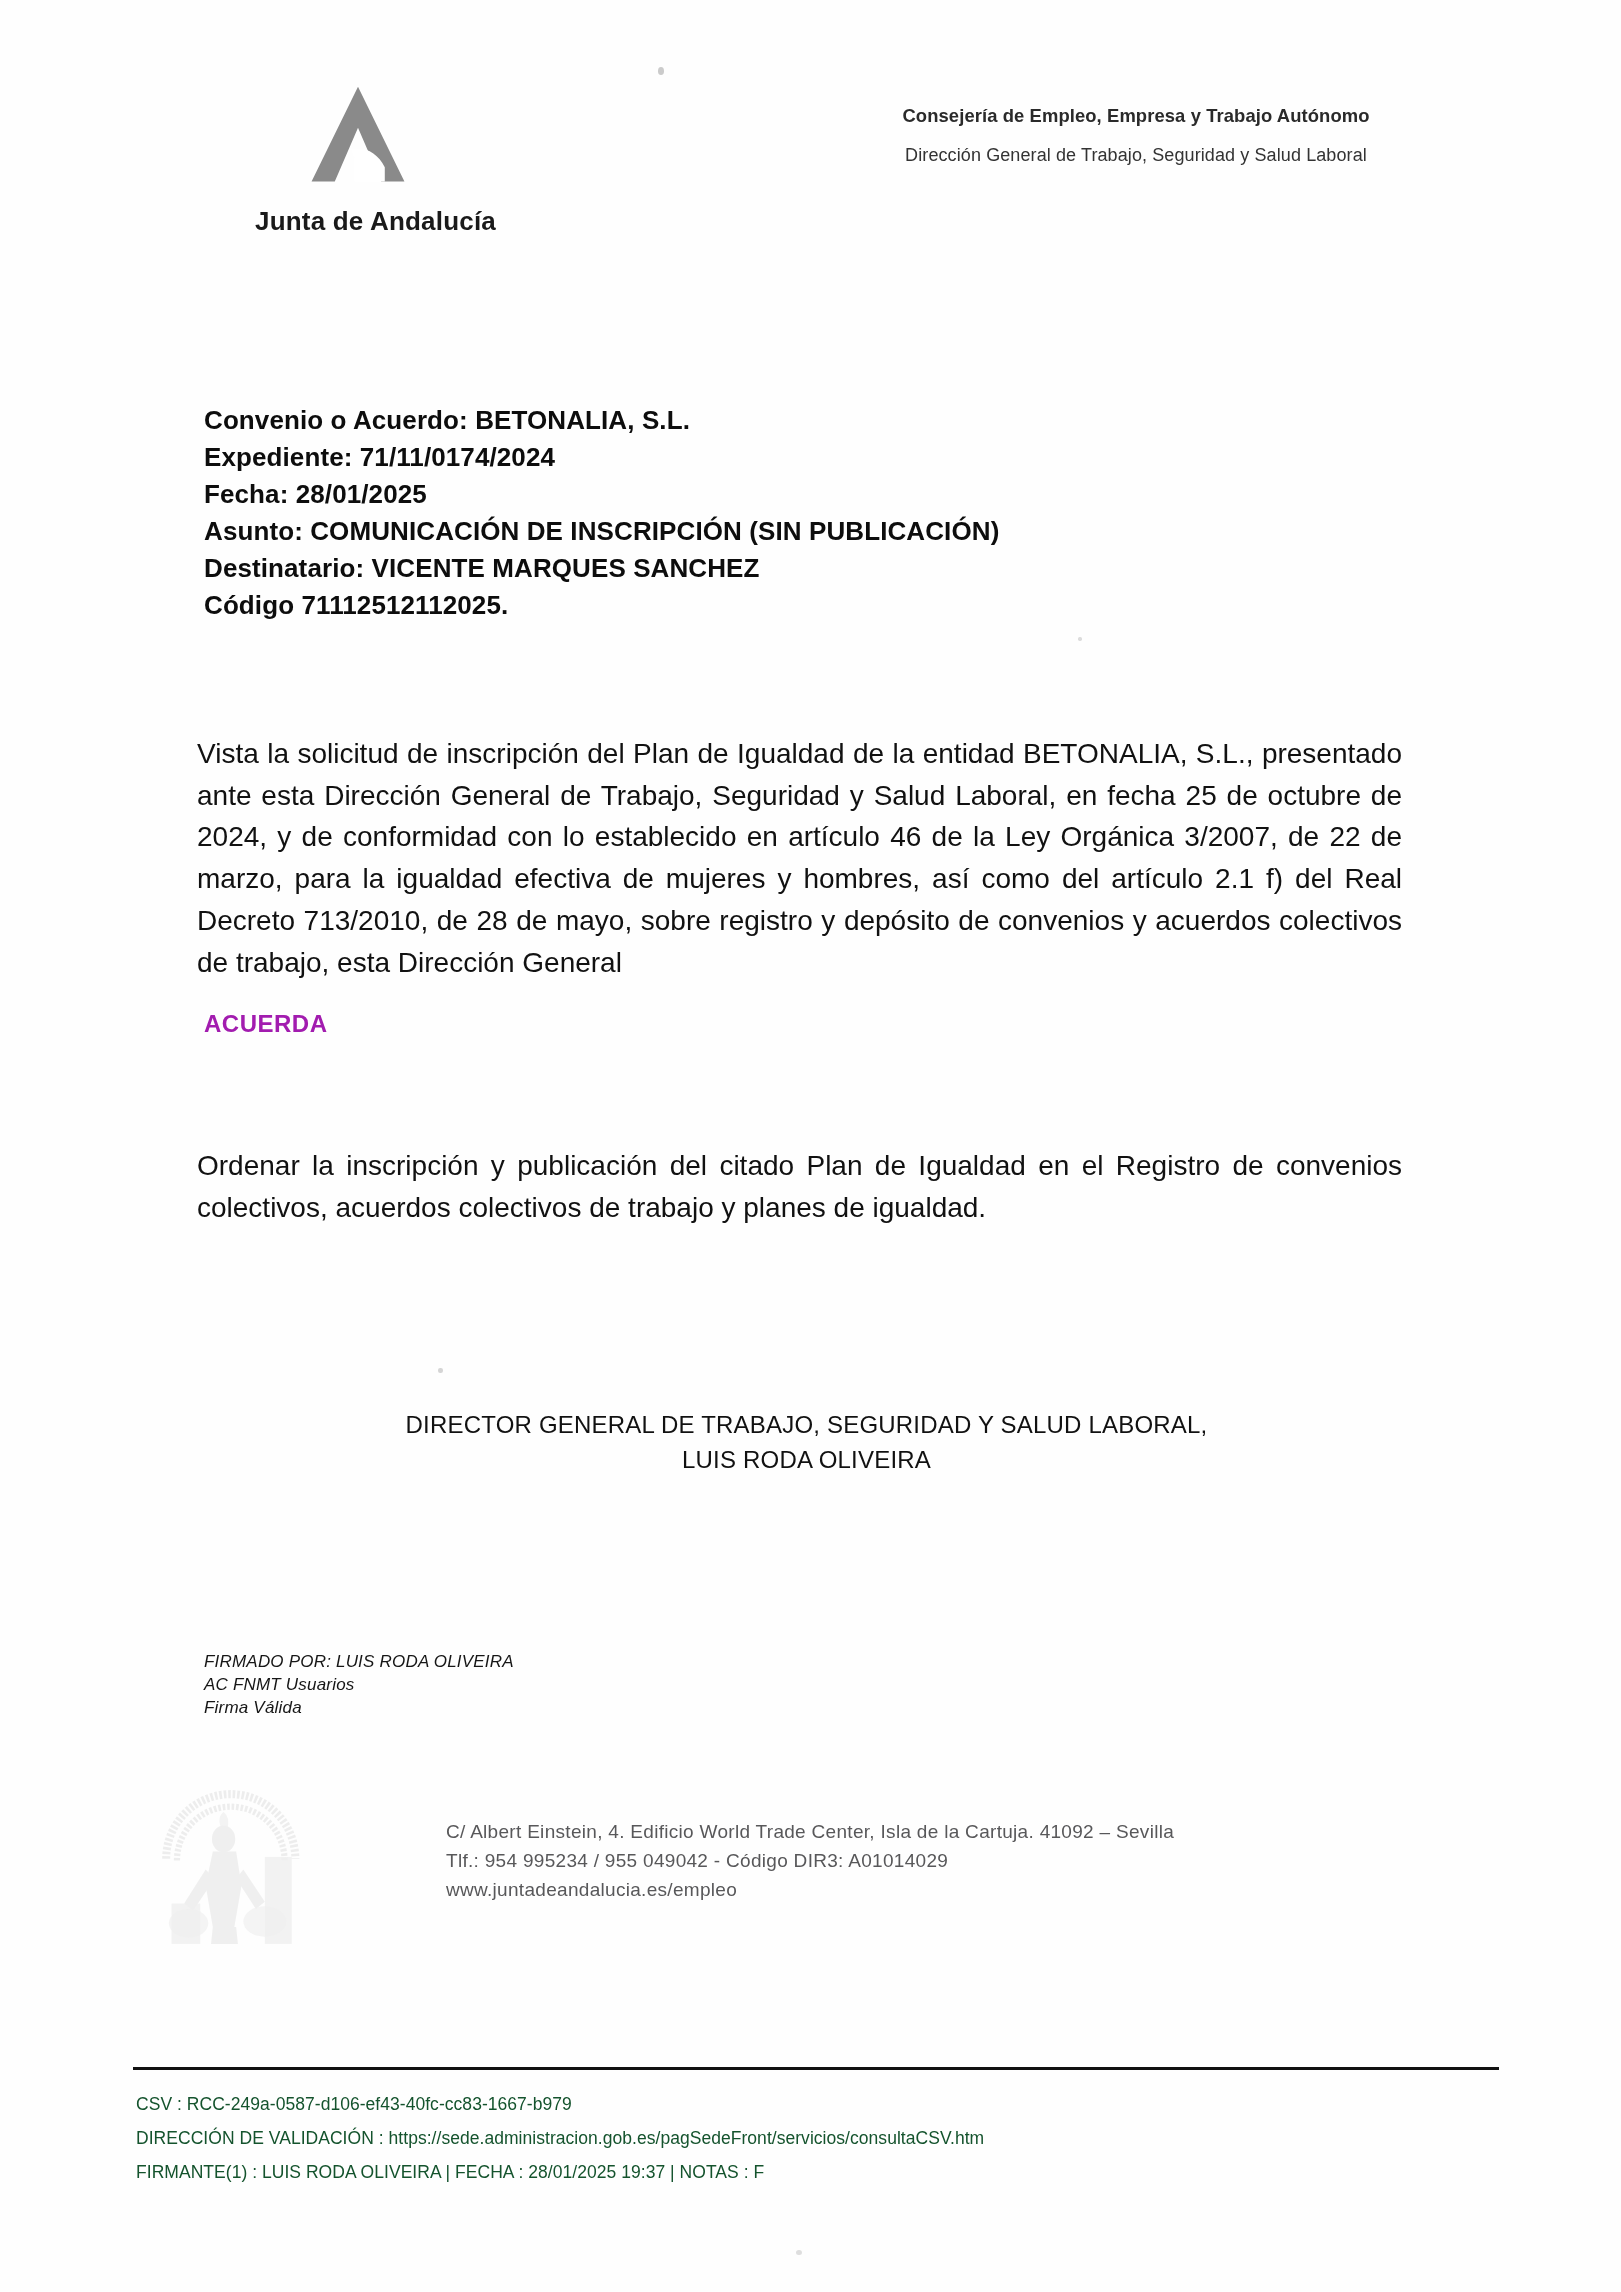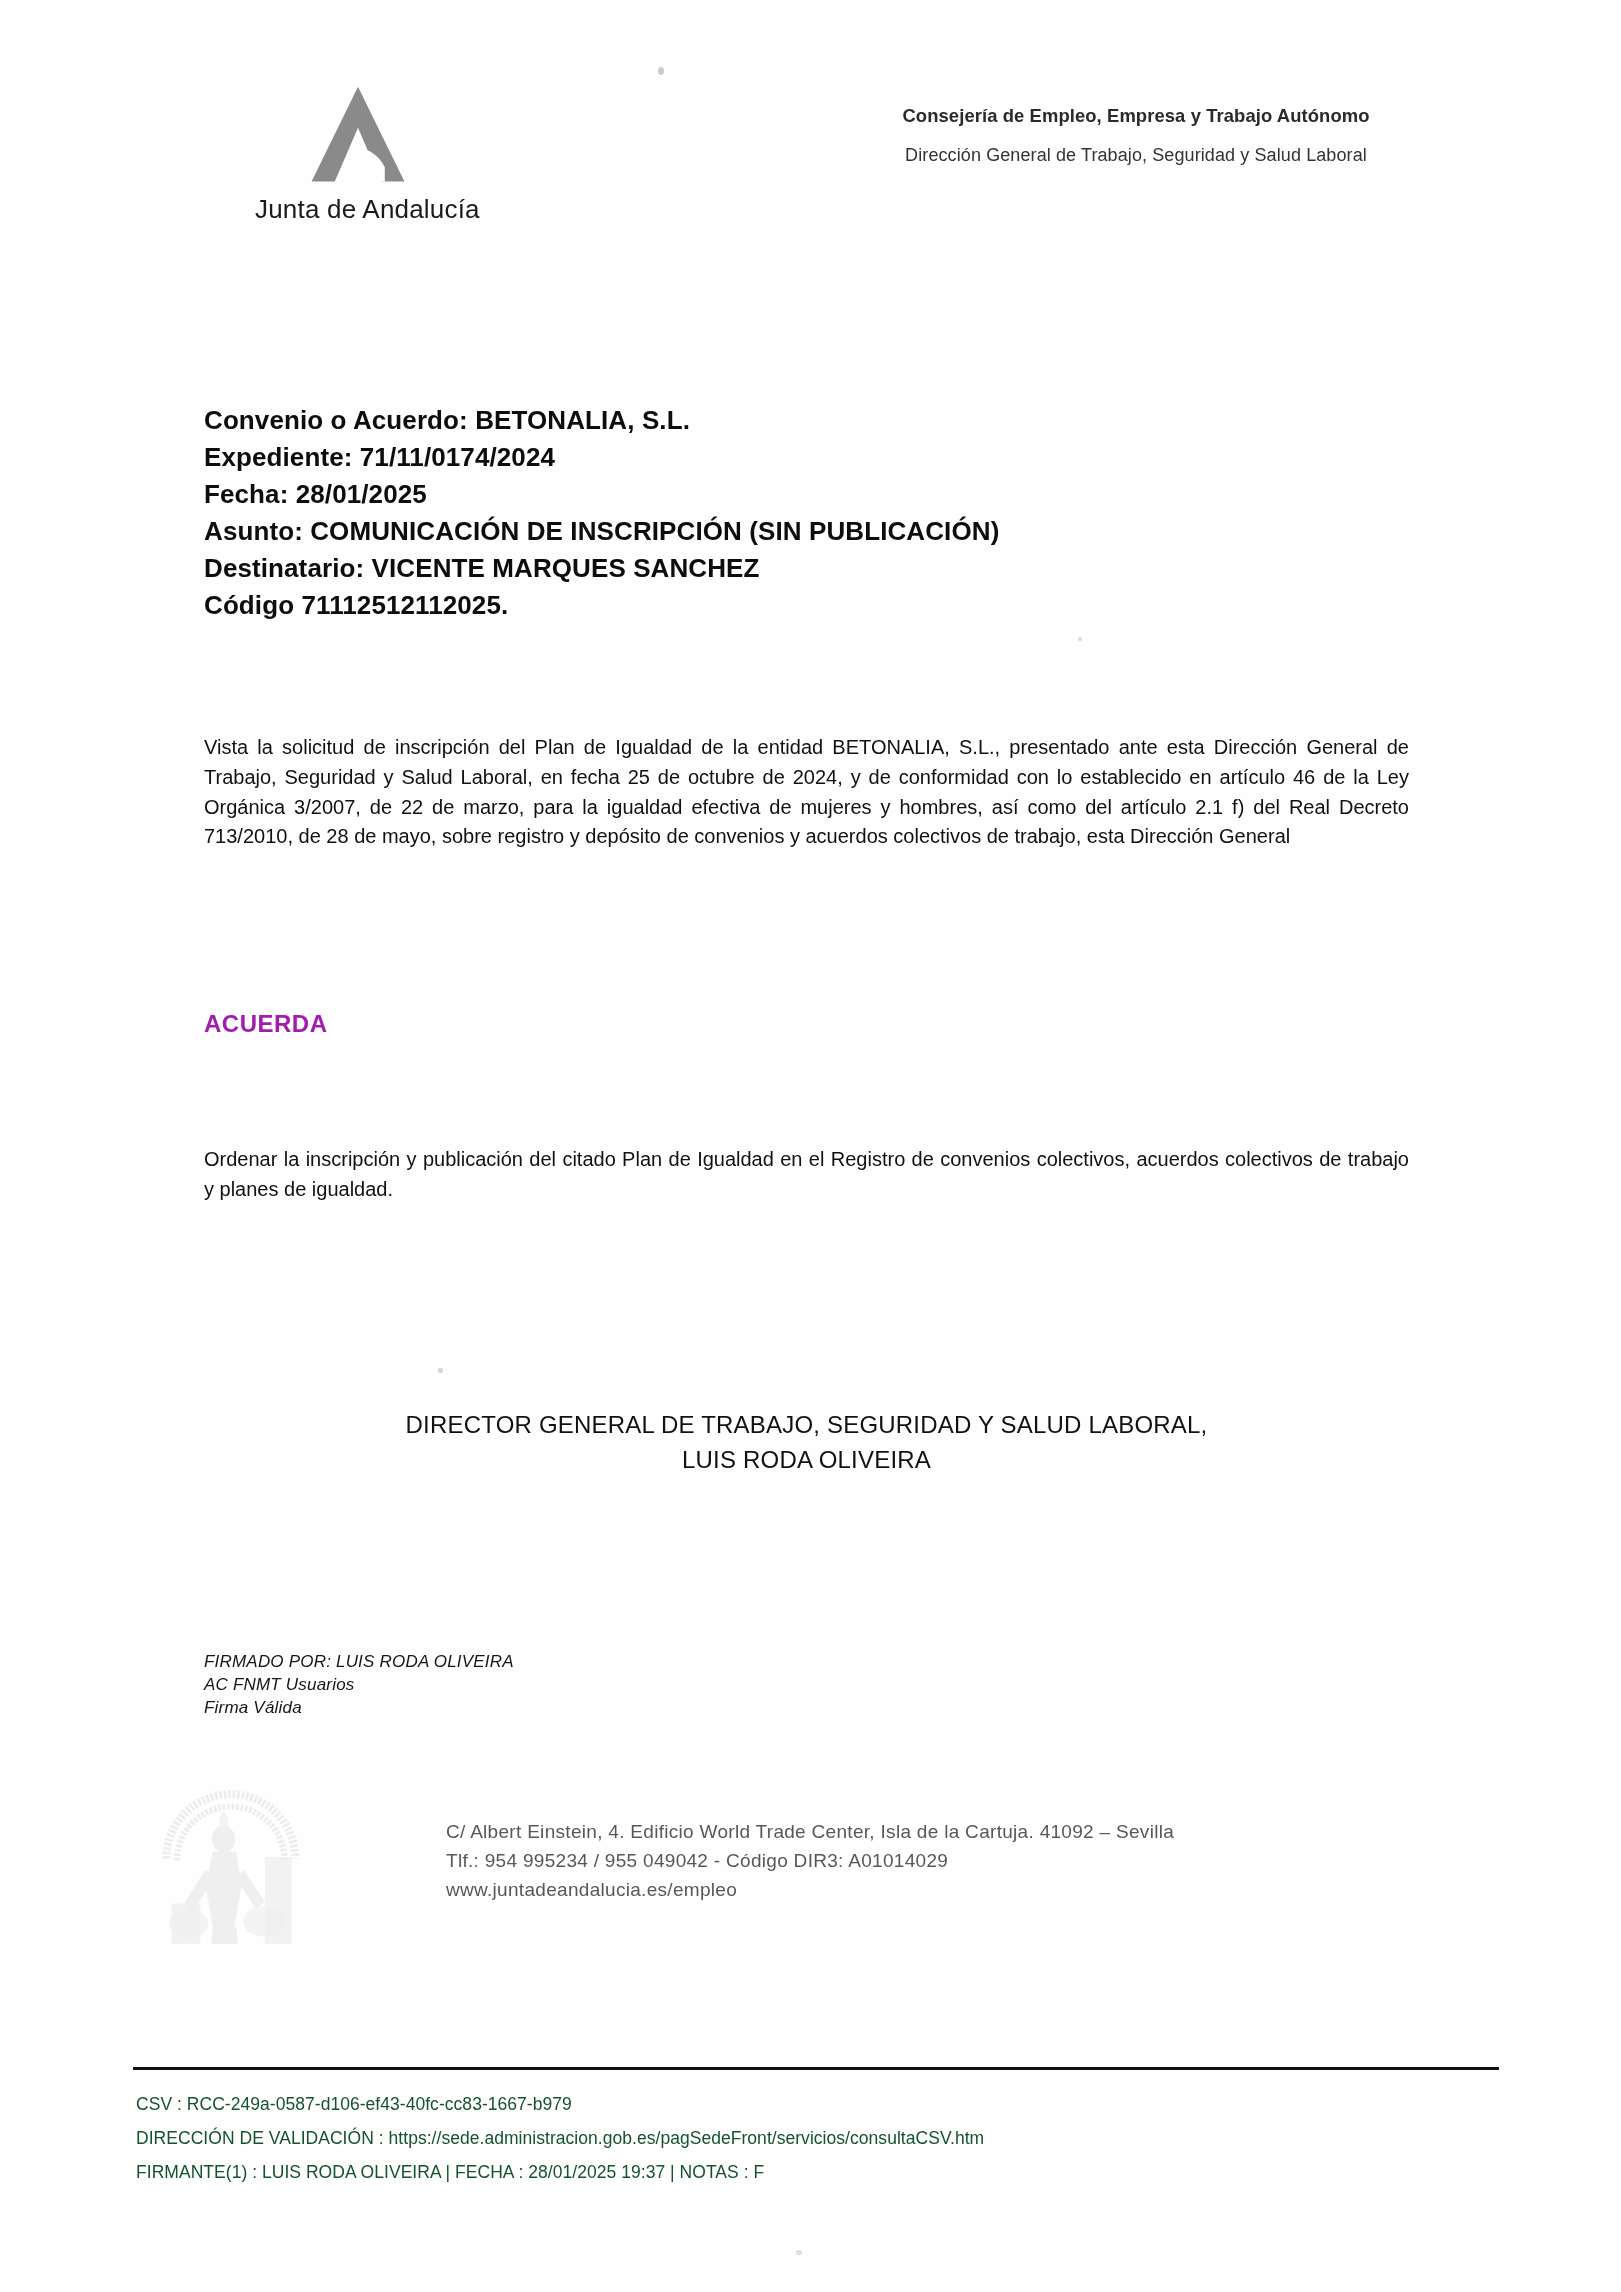--- a/index.html
+++ b/index.html
@@ -37,24 +37,24 @@
     top: 85px;
     width: 206px;
     text-align: center;
   }
   .logo-mark {
     display: block;
     margin: 0 auto;
   }
   .logo-word {
     font-size: 26px;
-    font-weight: normal;
+    font-weight: bold;
     color: #1a1a1a;
     letter-spacing: 0.2px;
-    margin-top: 9px;
+    margin-top: 21px;
     white-space: nowrap;
   }
 
   .header-text {
     position: absolute;
     left: 894px;
     top: 106px;
     width: 484px;
   }
   .hdr-line {
@@ -86,23 +86,23 @@
     font-weight: bold;
     color: #0d0d0d;
     line-height: 1.42;
     letter-spacing: 0.1px;
     white-space: nowrap;
   }
 
   
   .body-p {
     position: absolute;
-    left: 204px;
+    left: 197px;
     width: 1205px;
-    font-size: 20px;
+    font-size: 28px;
     line-height: 1.49;
     color: #111111;
     text-align: justify;
     text-justify: inter-word;
   }
   #para1 { top: 733px; }
   #para2 { top: 1145px; }
 
   .acuerda {
     position: absolute;

